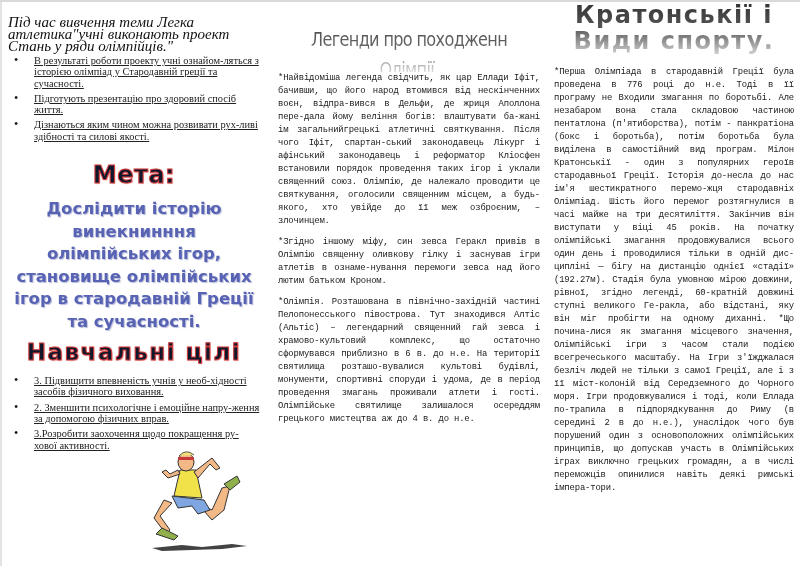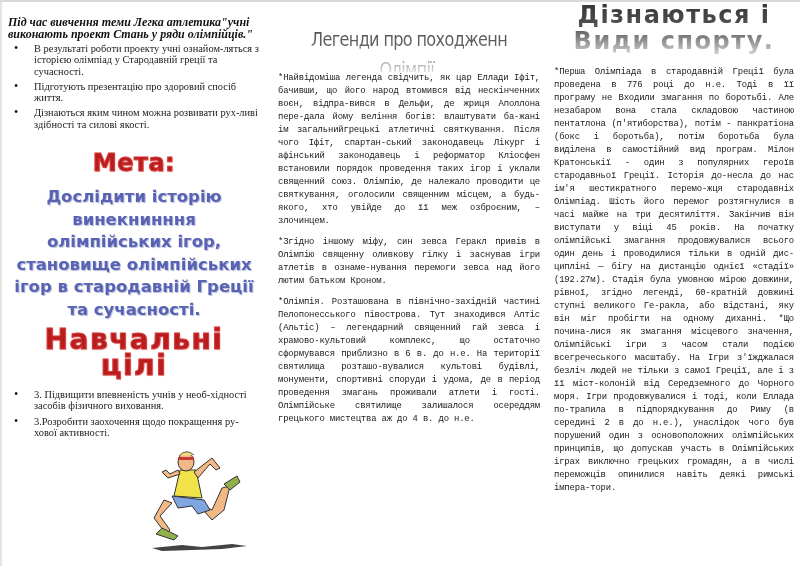--- a/index.html
+++ b/index.html
@@ -11,38 +11,38 @@
     font-family:"Liberation Serif", serif;
     color:#222;
   }
   .col { position:absolute; top:0; box-sizing:border-box; }
   .col1 { left:0; width:268px; padding:14px 8px 0 6px; border-left:2px solid #e3e3e3; height:566px; }
   .col2 { left:272px; width:272px; padding:16px 4px 0 6px; }
   .col3 { left:548px; width:252px; padding:0 6px 0 6px; }
 
   .intro {
     font-family:"Liberation Serif", serif;
-    font-style:italic; font-weight:bold;
-    font-size:12px; line-height:12px; color:#111; margin:0 0 3px 0;
+    font-style:italic; font-weight:normal;
+    font-size:15px; line-height:12px; color:#111; margin:0 0 3px 0;
   }
   ul.bul { margin:0; padding:0 0 0 26px; list-style:none; }
   ul.bul li {
-    position:relative; font-size:10.4px; line-height:11.3px; margin:0 0 4px 0; color:#222;
+    position:relative; font-size:10.4px; line-height:11.3px; margin:0 0 4px 0; color:#222;text-decoration:underline;
   }
   ul.bul li::before {
     content:"\2022"; position:absolute; left:-20px; top:0; font-size:12px; color:#111;
   }
   .outline-title {
     font-family:"DejaVu Sans", sans-serif; font-weight:bold;
-    color:#b91c1c; -webkit-text-stroke:1px #d23c3c;
+    color:#0f172a; -webkit-text-stroke:1px #d23c3c;
     text-shadow:0 0 2px #f2b0b0, 1px 1px 1px #f4c2c2;
     text-align:center; letter-spacing:0.5px;
   }
   .meta-title { font-size:24px; line-height:26px; margin:20px 0 6px 0; }
-  .nav-title { font-size:28px; line-height:26px; margin:6px 0 10px 0; letter-spacing:1.5px; }
+  .nav-title { font-size:23px; line-height:26px; margin:6px 0 10px 0; letter-spacing:1.5px; }
   .goal-text {
     font-family:"DejaVu Sans", sans-serif; font-weight:bold;
     font-size:16.5px; line-height:22.5px; color:#5863b4;
     text-align:center; text-shadow:1px 1px 1px #b8bcd8; margin:10px 0 6px 0;
   }
   .runner { position:absolute; left:110px; top:446px; width:140px; height:110px; }
 
   .col2 h1 {
     margin:0; padding-top:6px; height:48px;
     font-family:"DejaVu Sans", sans-serif; font-weight:normal;
@@ -75,20 +75,21 @@
   <ul class="bul">
     <li>В результаті роботи проекту учні ознайом-ляться з історією олімпіад у Стародавній греції та сучасності.</li>
     <li>Підготують презентацію про здоровий спосіб життя.</li>
     <li>Дізнаються яким чином можна розвивати рух-ливі здібності та силові якості.</li>
   </ul>
   <div class="outline-title meta-title">Мета:</div>
   <div class="goal-text">Дослідити історію винекнинння олімпійських ігор, становище олімпійських ігор в стародавній Греції та сучасності.</div>
   <div class="outline-title nav-title">Навчальні цілі</div>
   <ul class="bul">
     <li>3. Підвищити впевненість учнів у необ-хідності засобів фізичного виховання.</li>
+    <li>2. Зменшити психологічне і емоційне напру-ження за допомогою фізичних вправ.</li>
     <li>3.Розробити заохочення щодо покращення ру-хової активності.</li>
   </ul>
   <svg class="runner" viewBox="0 0 140 110">
 
     <path d="M40 100 L70 97 L90 99 L120 96 L135 98 L110 101 L80 102 L50 103 Z" fill="#222" opacity="0.85"></path>
 
     <path d="M85 55 L100 62 L110 40 L118 38 L112 62 L100 72 Z" fill="#f2b987" stroke="#333" stroke-width="1"></path>
     <path d="M112 36 L125 28 L128 34 L118 42 Z" fill="#8fb04a" stroke="#333" stroke-width="1"></path>
 
     <path d="M60 55 L48 68 L58 82 L54 86 L42 70 L52 52 Z" fill="#f2b987" stroke="#333" stroke-width="1"></path>
@@ -109,17 +110,17 @@
 
 <div class="col col2">
   <h1>Легенди про походженн Олімпії.</h1>
   <p class="mono">*Найвідоміша легенда свідчить, як цар Еллади Іфіт, бачивши, що його народ втомився від нескінченних воєн, відпра-вився в Дельфи, де жриця Аполлона пере-дала йому веління богів: влаштувати ба-жані ім загальнийгрецькі атлетичні святкування. Після чого Іфіт, спартан-ський законодавець Лікург і афінський законодавець і реформатор Кліосфен встановили порядок проведення таких ігор і уклали священний союз. Олімпію, де належало проводити це святкування, оголосили священним місцем, а будь-якого, хто увійде до її меж озброєним, – злочинцем.</p>
   <p class="mono">*Згідно іншому міфу, син зевса Геракл привів в Олімпію священну оливкову гілку і заснував ігри атлетів в ознаме-нування перемоги зевса над його лютим батьком Кроном.</p>
   <p class="mono">*Олімпія. Розташована в північно-західній частині Пелопонесського півострова. Тут знаходився Алтіс (Альтіс) – легендарний священний гай зевса і храмово-культовий комплекс, що остаточно сформувався приблизно в 6 в. до н.е. На території святилища розташо-вувалися культові будівлі, монументи, спортивні споруди і удома, де в період проведення змагань проживали атлети і гості. Олімпійське святилище залишалося осереддям грецького мистецтва аж до 4 в. до н.е.</p>
 </div>
 
 <div class="col col3">
   <h1>
-    <span>Дізнаються і</span>
+    <span>Кратонськії і</span>
     <span>Види спорту.</span>
   </h1>
   <p class="mono">*Перша Олімпіада в стародавній Греції була проведена в 776 році до н.е. Тоді в її програму не Входили змагання по боротьбі. Але незабаром вона стала складовою частиною пентатлона (п'ятиборства), потім - панкратіона (бокс і боротьба), потім боротьба була виділена в самостійний вид програм. Мілон Кратонськії - один з популярних героїв стародавньої Греції. Історія до-несла до нас ім'я шестикратного перемо-жця стародавніх Олімпіад. Шість його перемог розтягнулися в часі майже на три десятиліття. Закінчив він виступати у віці 45 років. На початку олімпійські змагання продовжувалися всього один день і проводилися тільки в одній дис-ципліні — бігу на дистанцію однієї «стадії» (192.27м). Стадія була умовною мірою довжини, рівної, згідно легенді, 60-кратній довжині ступні великого Ге-ракла, або відстані, яку він міг пробігти на одному диханні. *Що почина-лися як змагання місцевого значення, Олімпійські ігри з часом стали подією всегречеського масштабу. На Ігри з'їжджалася безліч людей не тільки з самої Греції, але і з її міст-колоній від Середземного до Чорного моря. Ігри продовжувалися і тоді, коли Еллада по-трапила в підпорядкування до Риму (в середині 2 в до н.е.), унаслідок чого був порушений один з основоположних олімпійських принципів, що допускав участь в Олімпійських іграх виключно грецьких громадян, а в числі переможців опинилися навіть деякі римські імпера-тори.</p>
 </div>
 
 </body></html>

